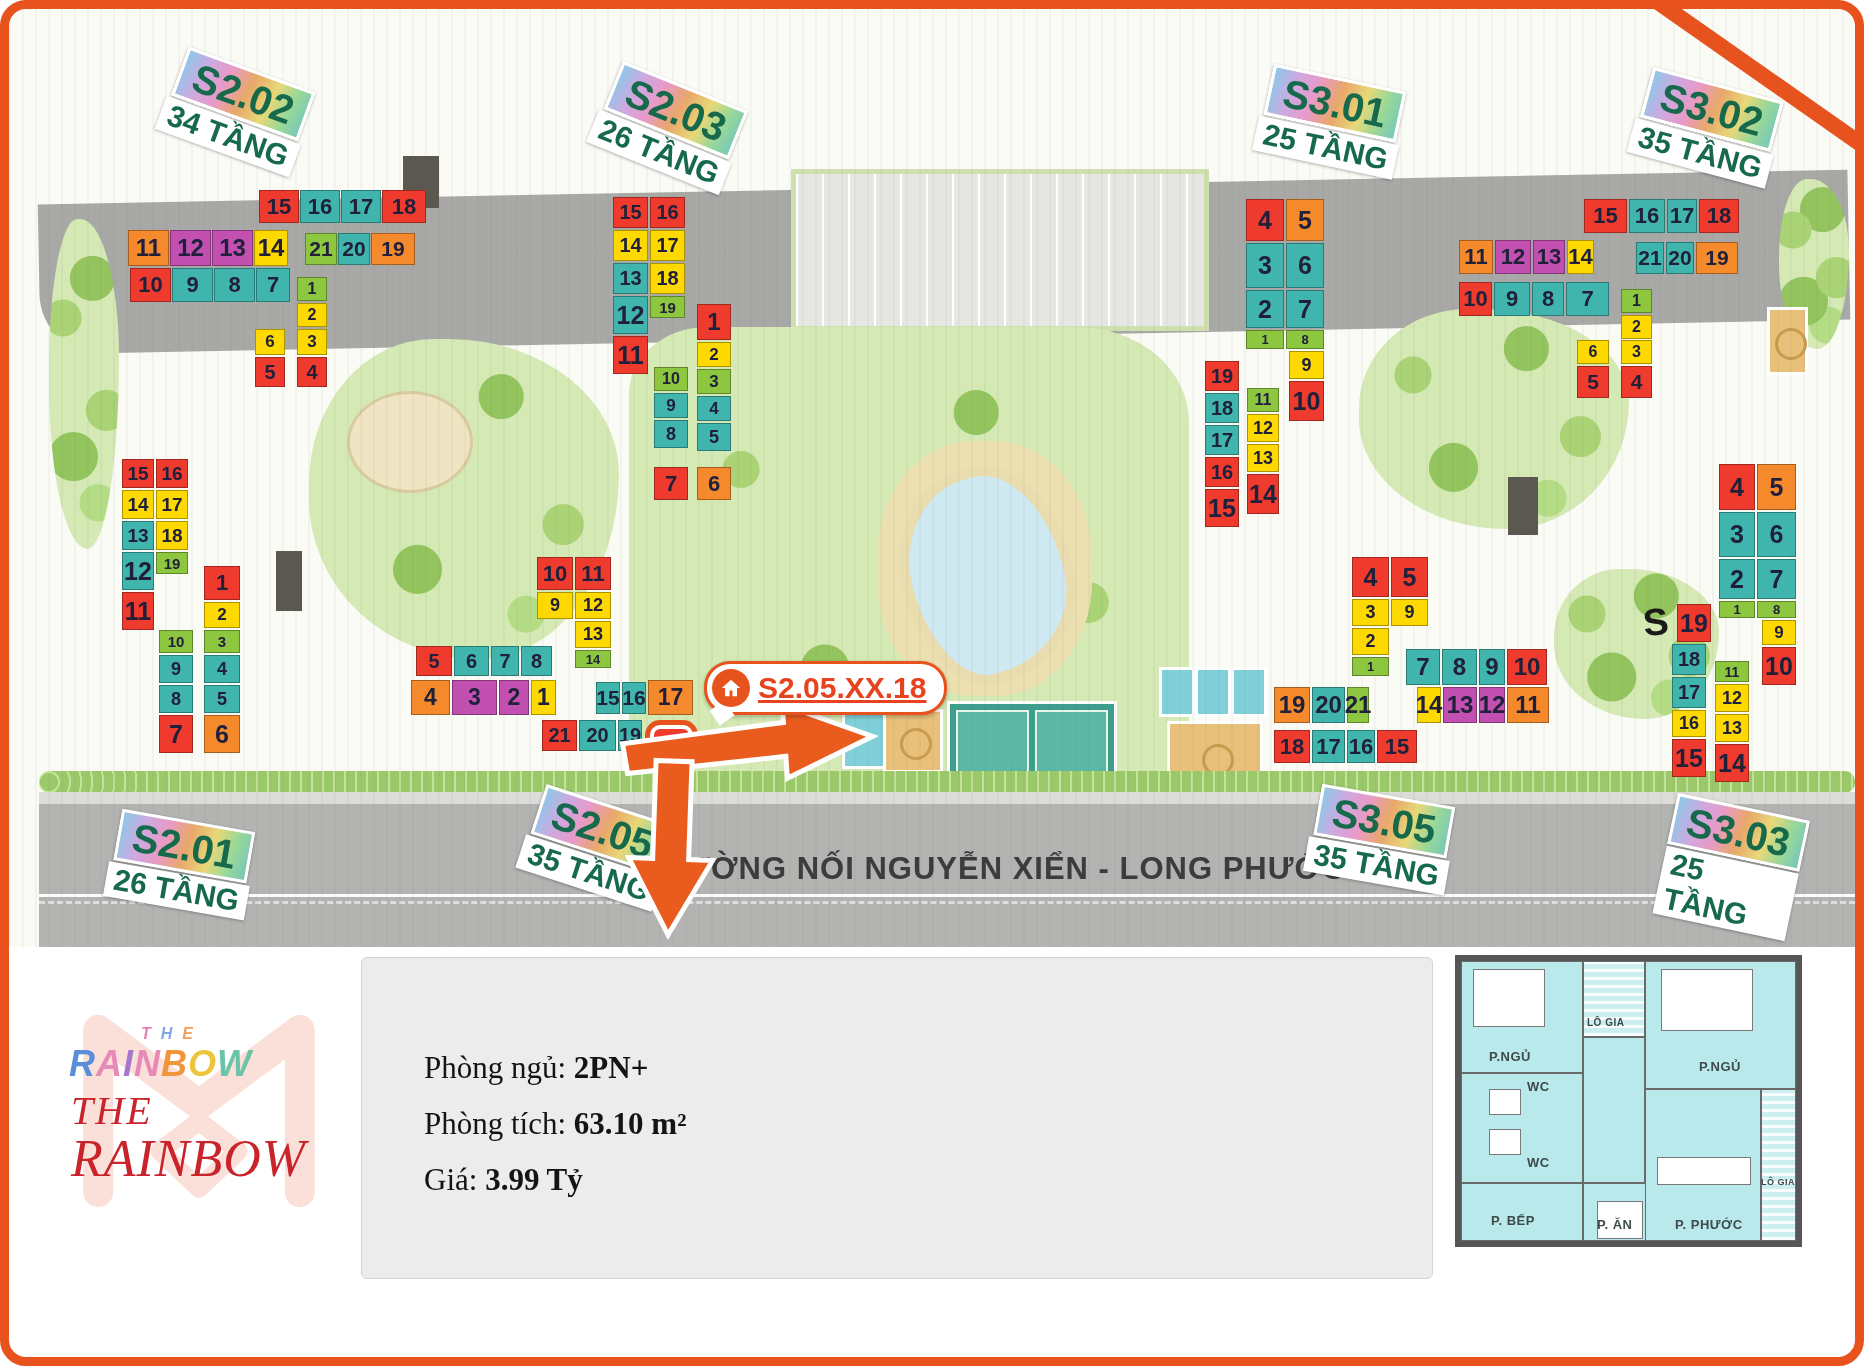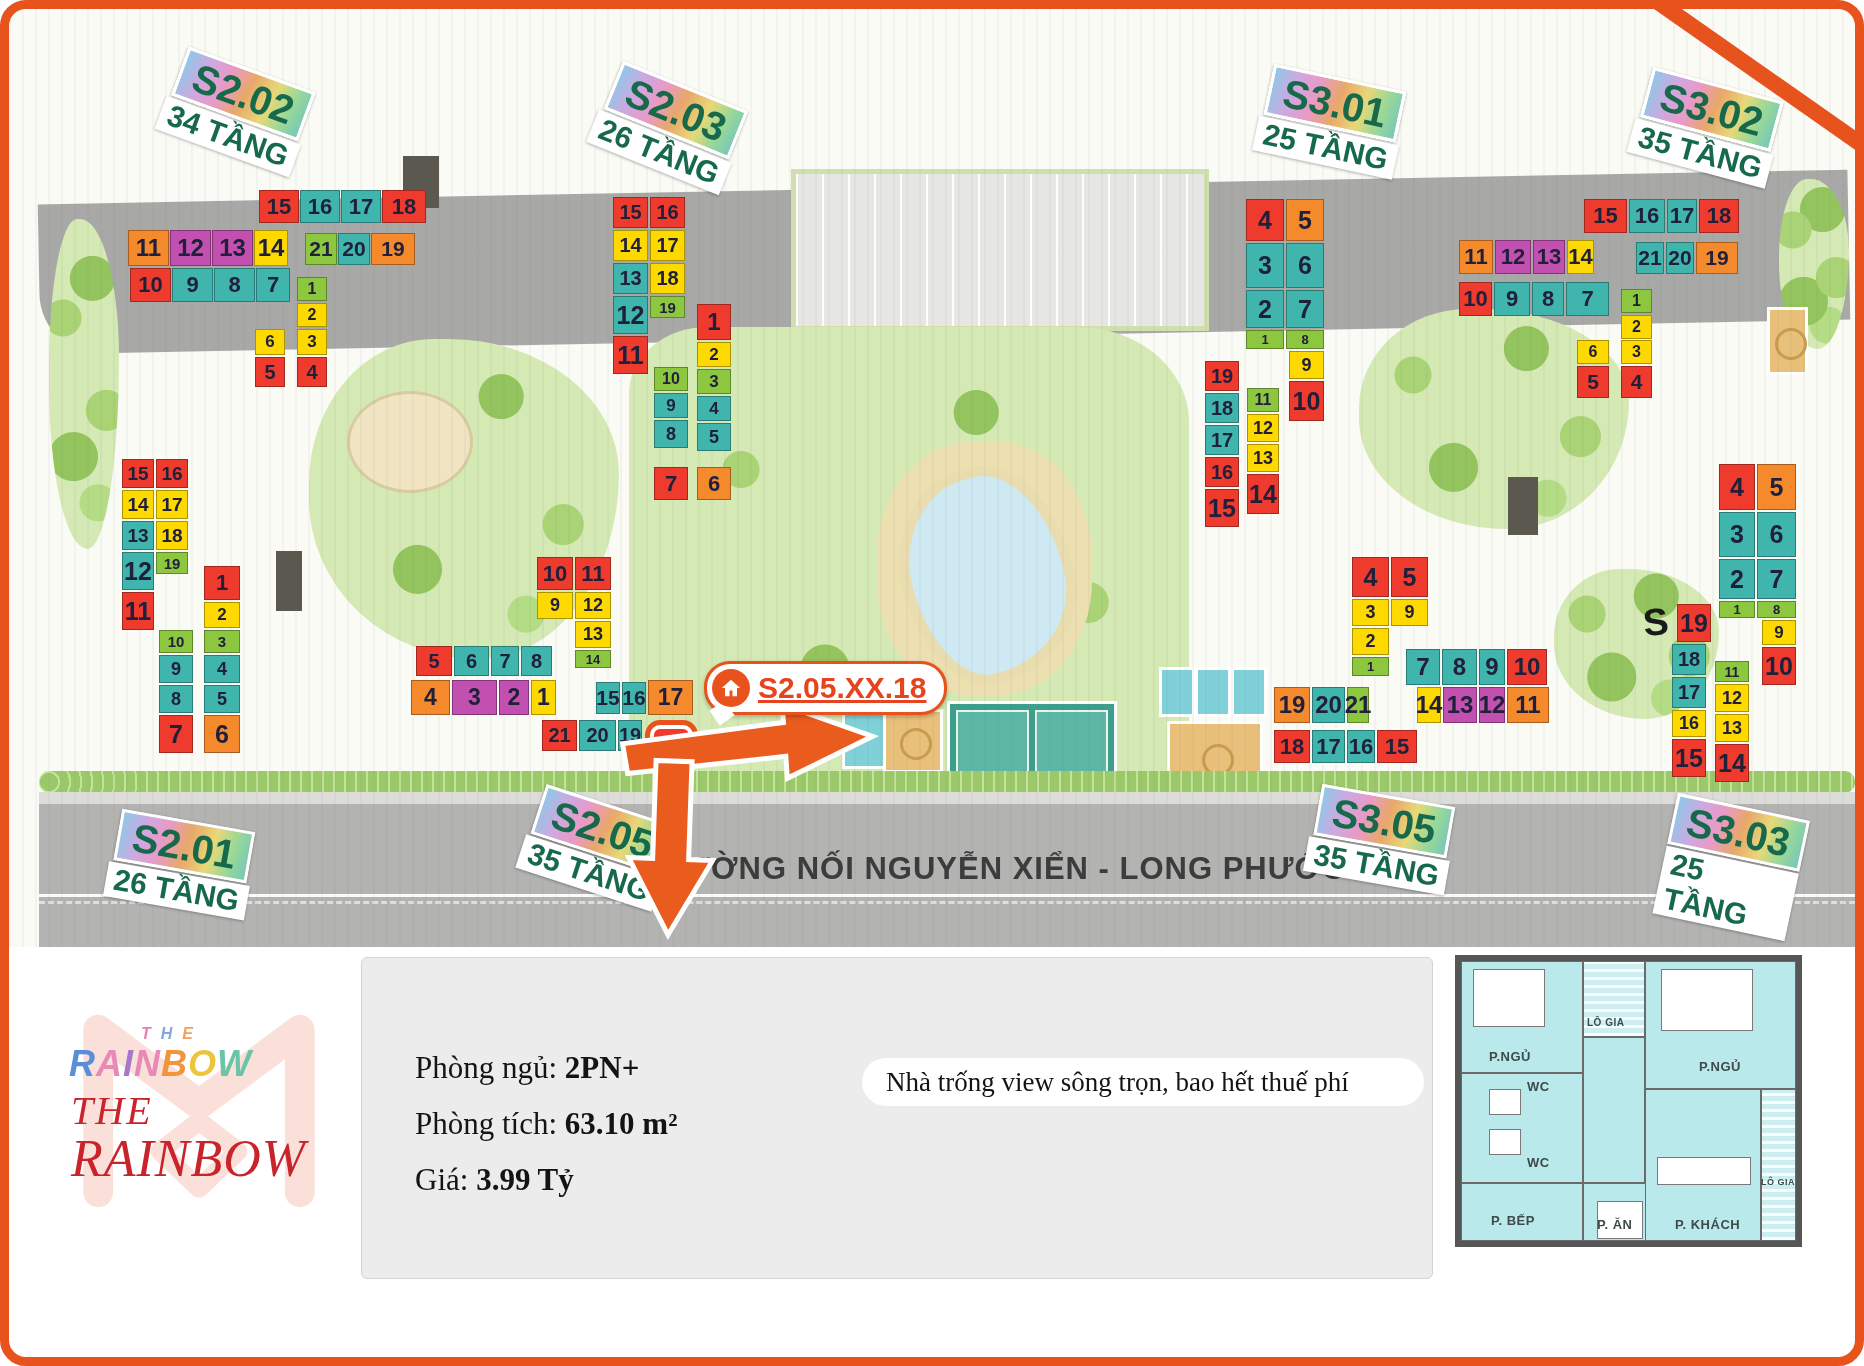--- a/index.html
+++ b/index.html
@@ -41,21 +41,21 @@
   .callout-pill{position:absolute;left:695px;top:652px;height:48px;background:#fff;border:3px solid #e8521c;border-radius:26px;display:flex;align-items:center;gap:8px;padding:0 18px 0 5px;z-index:30;box-shadow:0 2px 4px rgba(0,0,0,.25);}
   .callout-pill:after{content:"";position:absolute;left:6px;bottom:-10px;width:18px;height:18px;background:#fff;transform:rotate(55deg);z-index:-1;}
   .home-badge{width:38px;height:38px;border-radius:50%;background:#e8521c;display:flex;align-items:center;justify-content:center;flex:0 0 auto;}
   .callout-text{font-size:30px;font-weight:bold;color:#e8431f;text-decoration:underline;}
   .arrow-right{position:absolute;left:608px;top:694px;z-index:28;transform:rotate(-4deg);}
   .arrow-down{position:absolute;left:616px;top:748px;z-index:28;transform:rotate(2deg);}
   
   #bottom{position:absolute;left:9px;top:947px;width:1846px;height:410px;background:#fff;}
   .panel{position:absolute;left:352px;top:10px;width:1070px;height:320px;background:#ececec;border:1px solid #d4d4d4;border-radius:6px;z-index:2;}
   .panel-title{position:absolute;left:62px;top:22px;font-family:"Liberation Serif",serif;font-weight:bold;font-size:47px;color:#e8511f;}
-  .fld{position:absolute;left:53px;font-family:"Liberation Serif",serif;font-size:31px;color:#141414;white-space:nowrap;}
+  .fld{position:absolute;left:62px;font-family:"Liberation Serif",serif;font-size:31px;color:#141414;white-space:nowrap;}
   .fld b{font-weight:bold;}
   .note-pill{position:absolute;left:500px;top:100px;width:562px;height:48px;background:#fff;border-radius:24px;font-family:"Liberation Serif",serif;font-size:27px;color:#141414;display:flex;align-items:center;padding:0 24px;box-sizing:border-box;white-space:nowrap;overflow:hidden;}
   
   .logo{position:absolute;left:40px;top:0px;width:300px;height:310px;font-style:italic;}
   .logo svg.mark{position:absolute;left:10px;top:5px;opacity:.5;}
   .logo .the-small{position:absolute;left:92px;top:78px;font-size:16px;font-weight:bold;letter-spacing:10px;}
   .logo .rainbow-small{position:absolute;left:20px;top:96px;font-size:36px;font-weight:bold;letter-spacing:1px;}
   .logo .the-big{position:absolute;left:22px;top:140px;font-family:"Liberation Serif",serif;font-size:40px;color:#c9232b;letter-spacing:2px;}
   .logo .rainbow-big{position:absolute;left:22px;top:182px;font-family:"Liberation Serif",serif;font-size:52px;color:#c9232b;letter-spacing:1px;}
   
@@ -332,21 +332,20 @@
     <div class="panel">
       <div class="fld" style="top:92px;">
         <span>Phòng ngủ:</span> <b>2PN+</b>
       </div>
       <div class="fld" style="top:148px;">
         <span>Phòng tích:</span> <b>63.10 m²</b>
       </div>
       <div class="fld" style="top:204px;">
         <span>Giá:</span> <b>3.99 Tỷ</b>
       </div>
-      <div class="note-pill">Nhà trống view sông trọn, bao hết thuế phí</div>
     </div>
 
     <div class="floorplan">
       <div class="room" style="left:0;top:0;width:122px;height:112px;"></div>
       <div class="room hatch" style="left:122px;top:0;width:62px;height:76px;"></div>
       <div class="room" style="left:184px;top:0;width:151px;height:128px;"></div>
       <div class="room" style="left:0;top:112px;width:122px;height:110px;"></div>
       <div class="room" style="left:122px;top:76px;width:62px;height:146px;"></div>
       <div class="room" style="left:0;top:222px;width:122px;height:58px;"></div>
       <div class="room" style="left:122px;top:222px;width:86px;height:58px;"></div>
@@ -358,19 +357,19 @@
       <div class="furn" style="left:136px;top:240px;width:44px;height:36px;"></div>
       <div class="furn" style="left:28px;top:128px;width:30px;height:24px;"></div>
       <div class="furn" style="left:28px;top:168px;width:30px;height:24px;"></div>
       <div class="room-label" style="left:28px;top:88px;">P.NGỦ</div>
       <div class="room-label" style="left:126px;top:56px;font-size:10px;">LÔ GIA</div>
       <div class="room-label" style="left:238px;top:98px;">P.NGỦ</div>
       <div class="room-label" style="left:66px;top:118px;">WC</div>
       <div class="room-label" style="left:66px;top:194px;">WC</div>
       <div class="room-label" style="left:30px;top:252px;">P. BẾP</div>
       <div class="room-label" style="left:136px;top:256px;">P. ĂN</div>
-      <div class="room-label" style="left:214px;top:256px;">P. KHÁCH</div>
+      <div class="room-label" style="left:214px;top:256px;">P. PHƯỚC</div>
       <div class="room-label" style="left:300px;top:216px;font-size:9px;">LÔ GIA</div>
     </div>
   </div>
 
   <div id="frame"></div>
 </div>
 
 </body></html>

